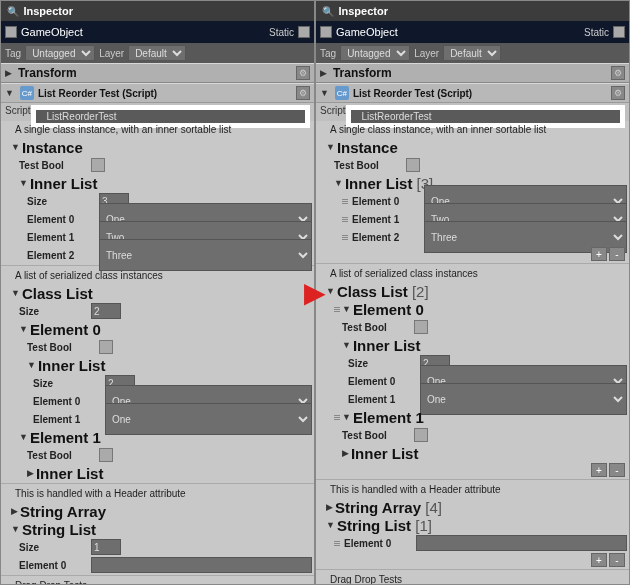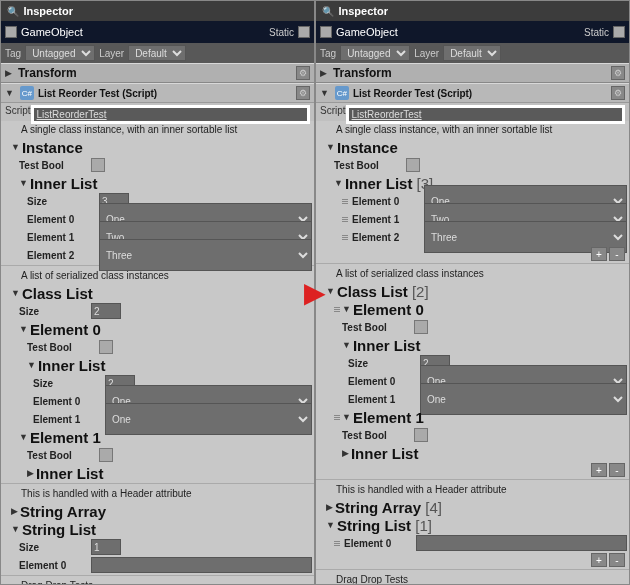--- a/index.html
+++ b/index.html
@@ -127,28 +127,27 @@
       gap: 0;
       height: 18px;
       background: #c0c0c0;
     }
     .script-label { color: #333; font-size: 10px; }
     .script-field {
       flex: 1;
       background: #5a5a5a;
       color: #ddd;
       font-size: 10px;
-      padding: 1px 3px;
-      border: 3px solid #ffffff;
-      text-decoration: underline;
+      padding: 1px 11px;
+      border: 5px solid #ffffff;
     }
     .info-text {
       color: #222;
       font-size: 10px;
-      padding: 3px 20px;
+      padding: 3px 14px;
     }
     .prop-row {
       display: flex;
       align-items: center;
       padding: 1px 2px;
       height: 18px;
       gap: 2px;
     }
     .prop-label {
       color: #222;

